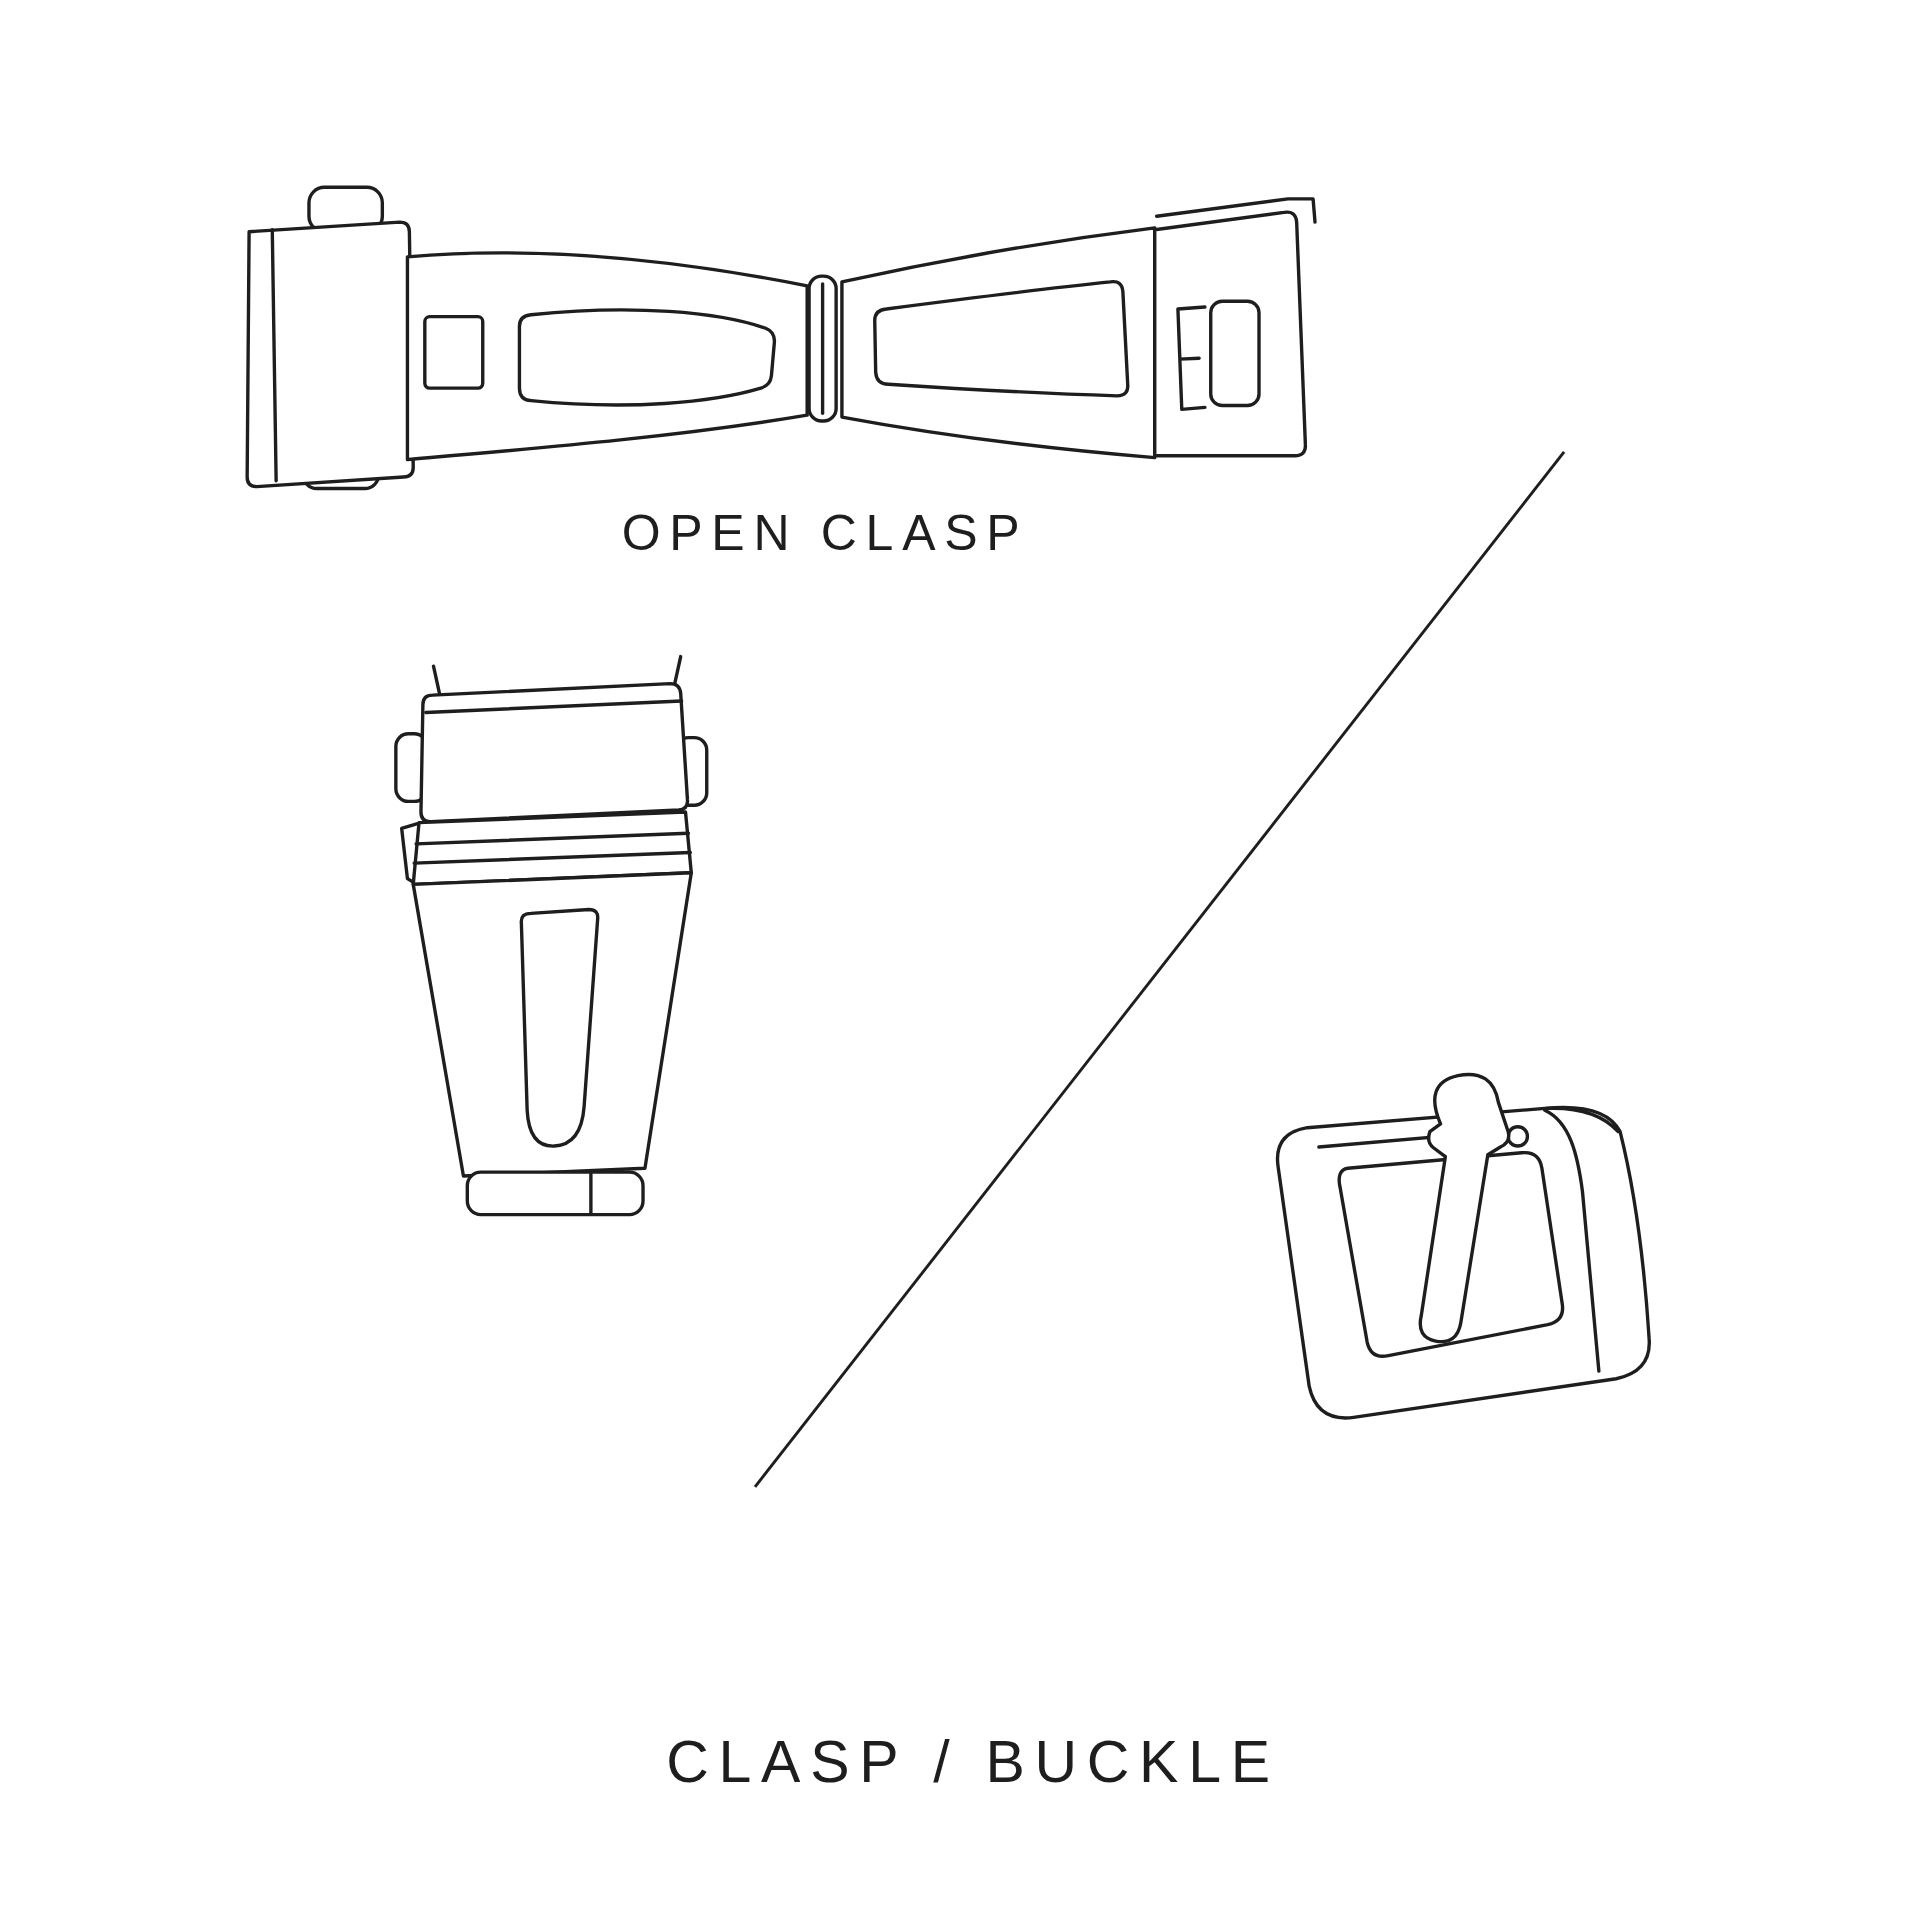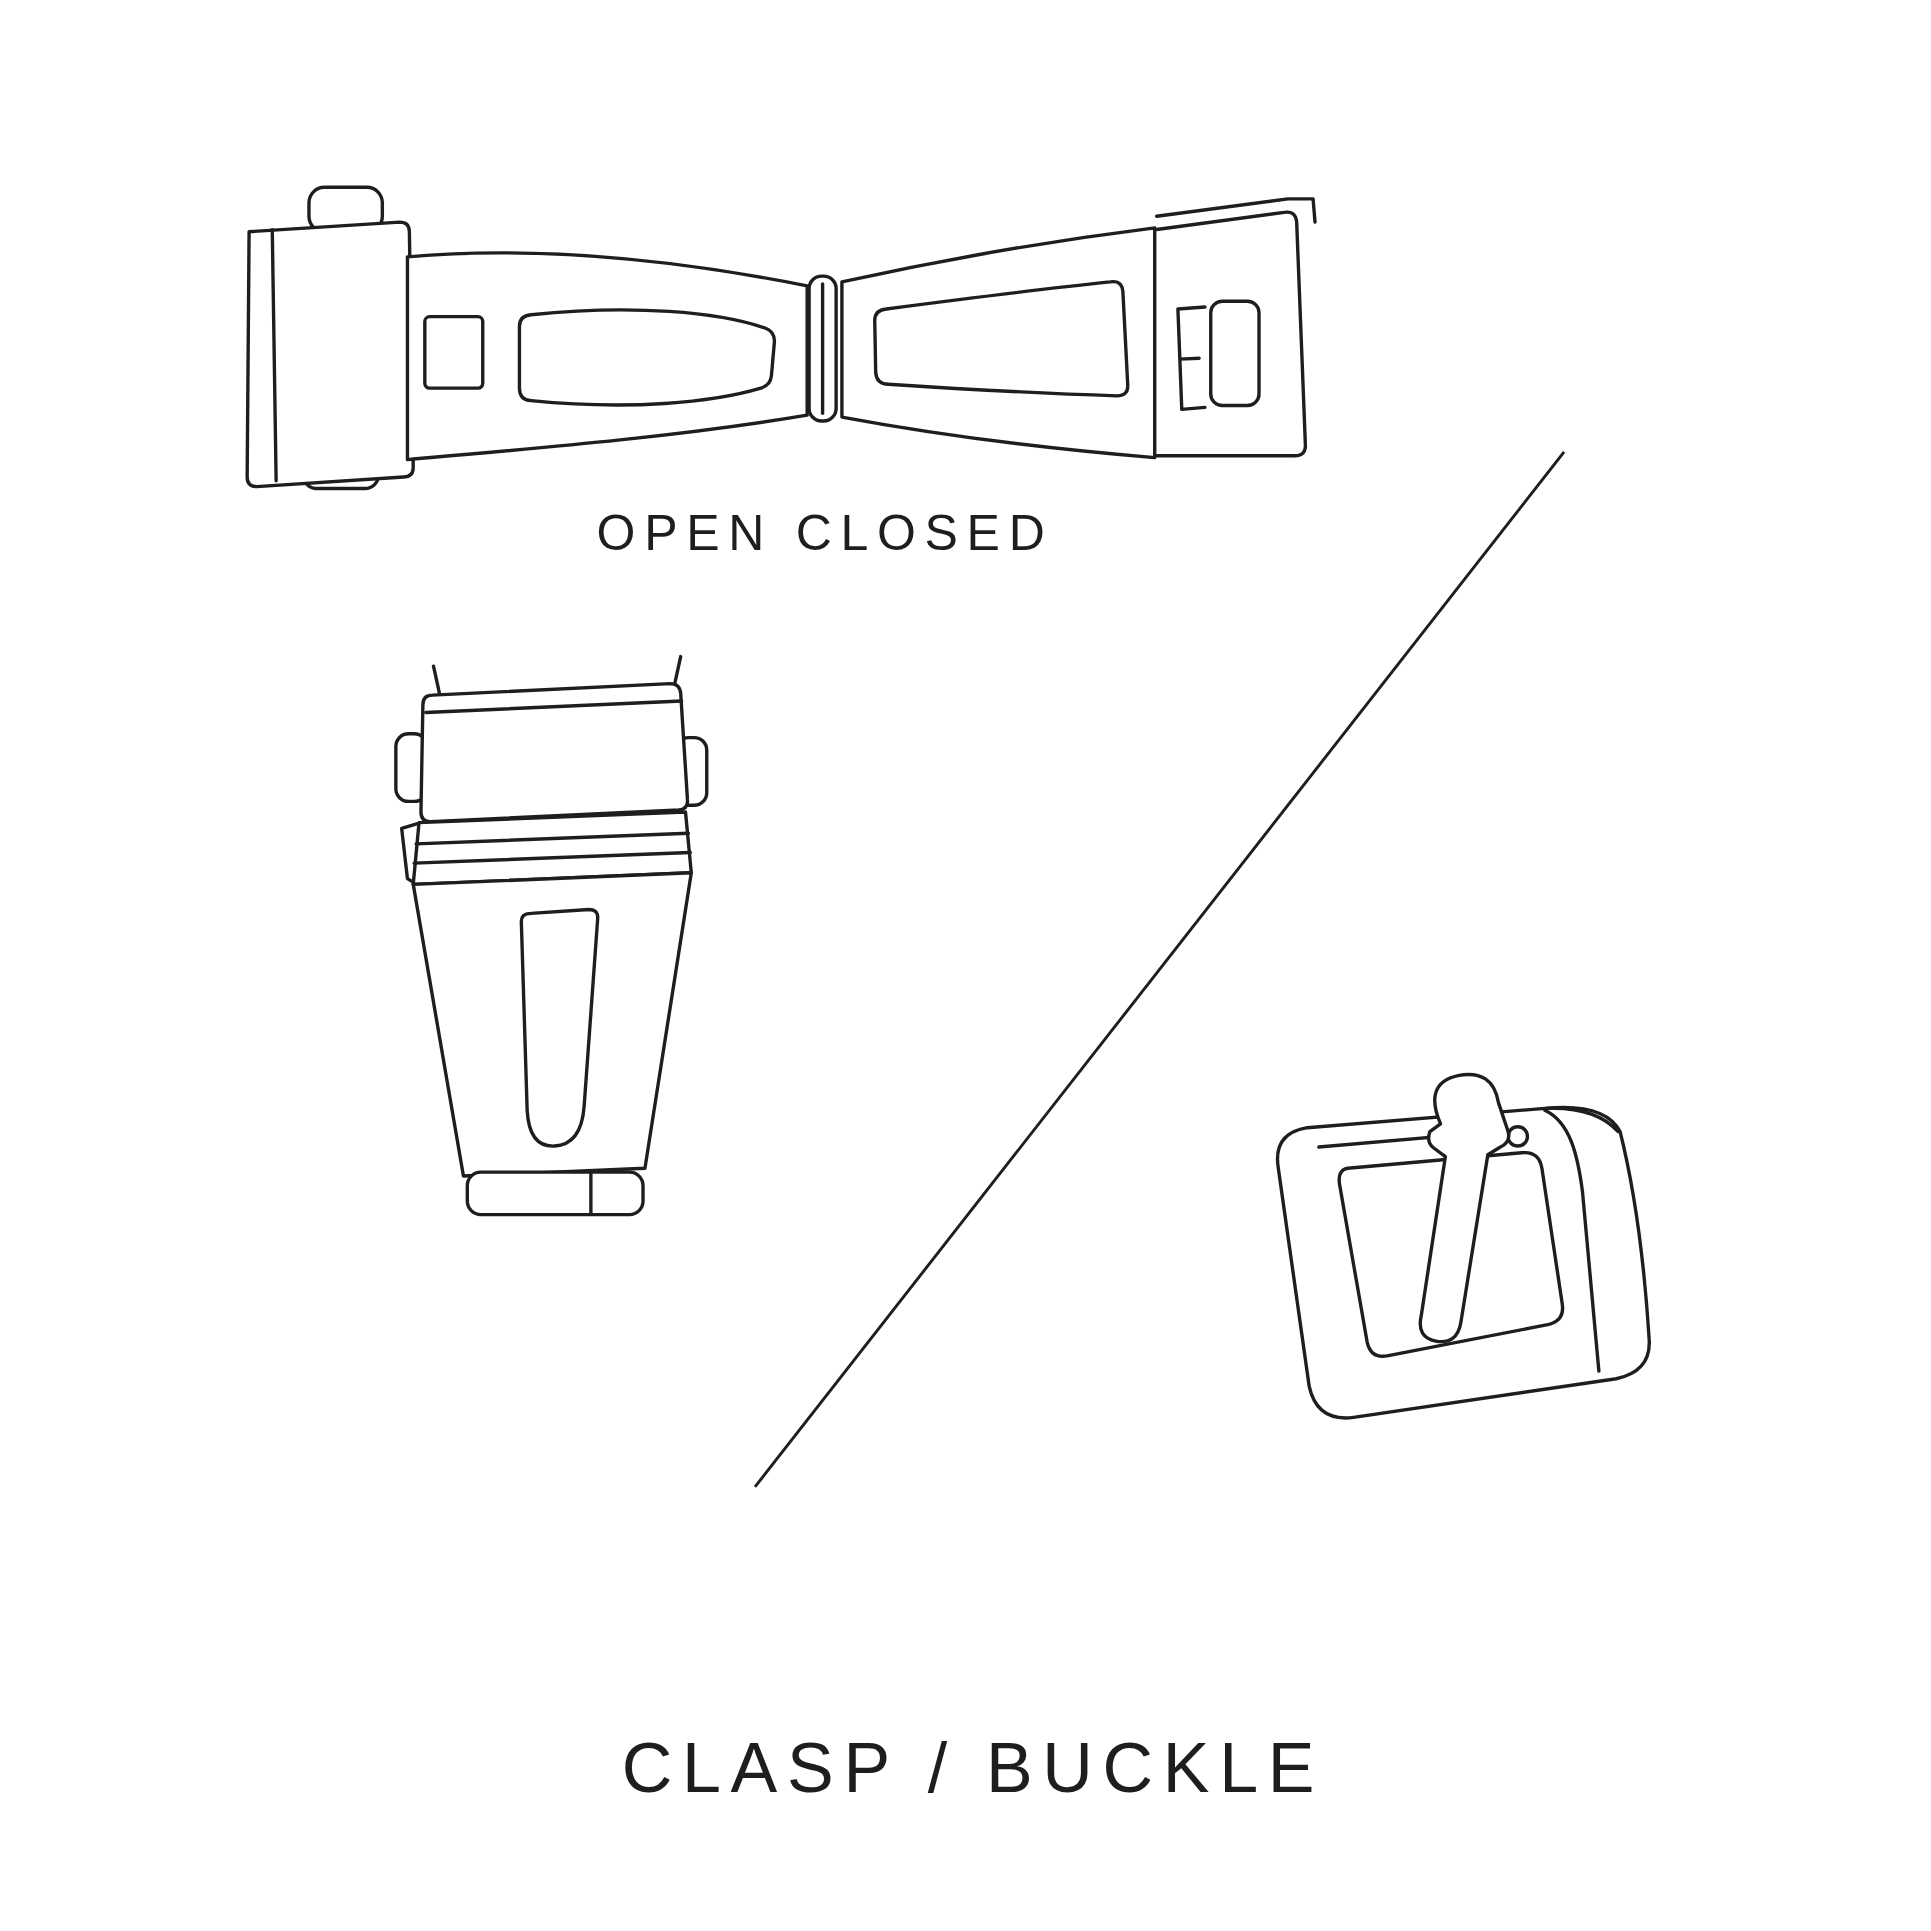--- a/index.html
+++ b/index.html
@@ -28,21 +28,21 @@
     transform: translateX(-50%);
     font-size: 50px;
     letter-spacing: 8.7px;
     font-weight: 400;
     color: var(--ink);
     white-space: nowrap;
   }
   .title {
     position: absolute;
     transform: translateX(-50%);
-    font-size: 70px;
+    font-size: 59px;
     letter-spacing: 9.7px;
     font-weight: 400;
     color: var(--ink);
     white-space: nowrap;
   }
   .label-open   { left: 825px;  top: 504px; }
   .label-closed { left: 539px;  top: 1246px; }
   .page-title   { left: 973px; top: 1728px; }
 </style>
 </head>
@@ -109,18 +109,18 @@
 
       <path fill="none" d="M 1396,1210 L 1576,1194 Q 1594,1192 1597,1210 L 1618,1350 Q 1621,1368 1603,1372 L 1438,1404 Q 1420,1408 1416,1390 L 1388,1230 Q 1384,1212 1396,1210 Z"></path>
 
       <line x1="1366" y1="1188" x2="1562" y2="1171" fill="none"></line>
       <circle cx="1572" cy="1177" r="10" fill="none"></circle>
 
       <path d="M 1492,1164 Q 1474,1122 1510,1114 Q 1546,1107 1552,1142 L 1562,1172 Q 1565,1183 1554,1188 L 1541,1196 L 1513,1370 Q 1509,1393 1487,1389 Q 1467,1385 1472,1363 L 1497,1198 L 1485,1189 Q 1477,1183 1481,1172 Z"></path>
     </g>
   </svg>
 
-  <div class="label label-open">OPEN CLOSED</div>
+  <div class="label label-open">OPEN CLASP</div>
 
 
   <div class="title page-title">CLASP / BUCKLE</div>
 </div>
 
 
 </body></html>

